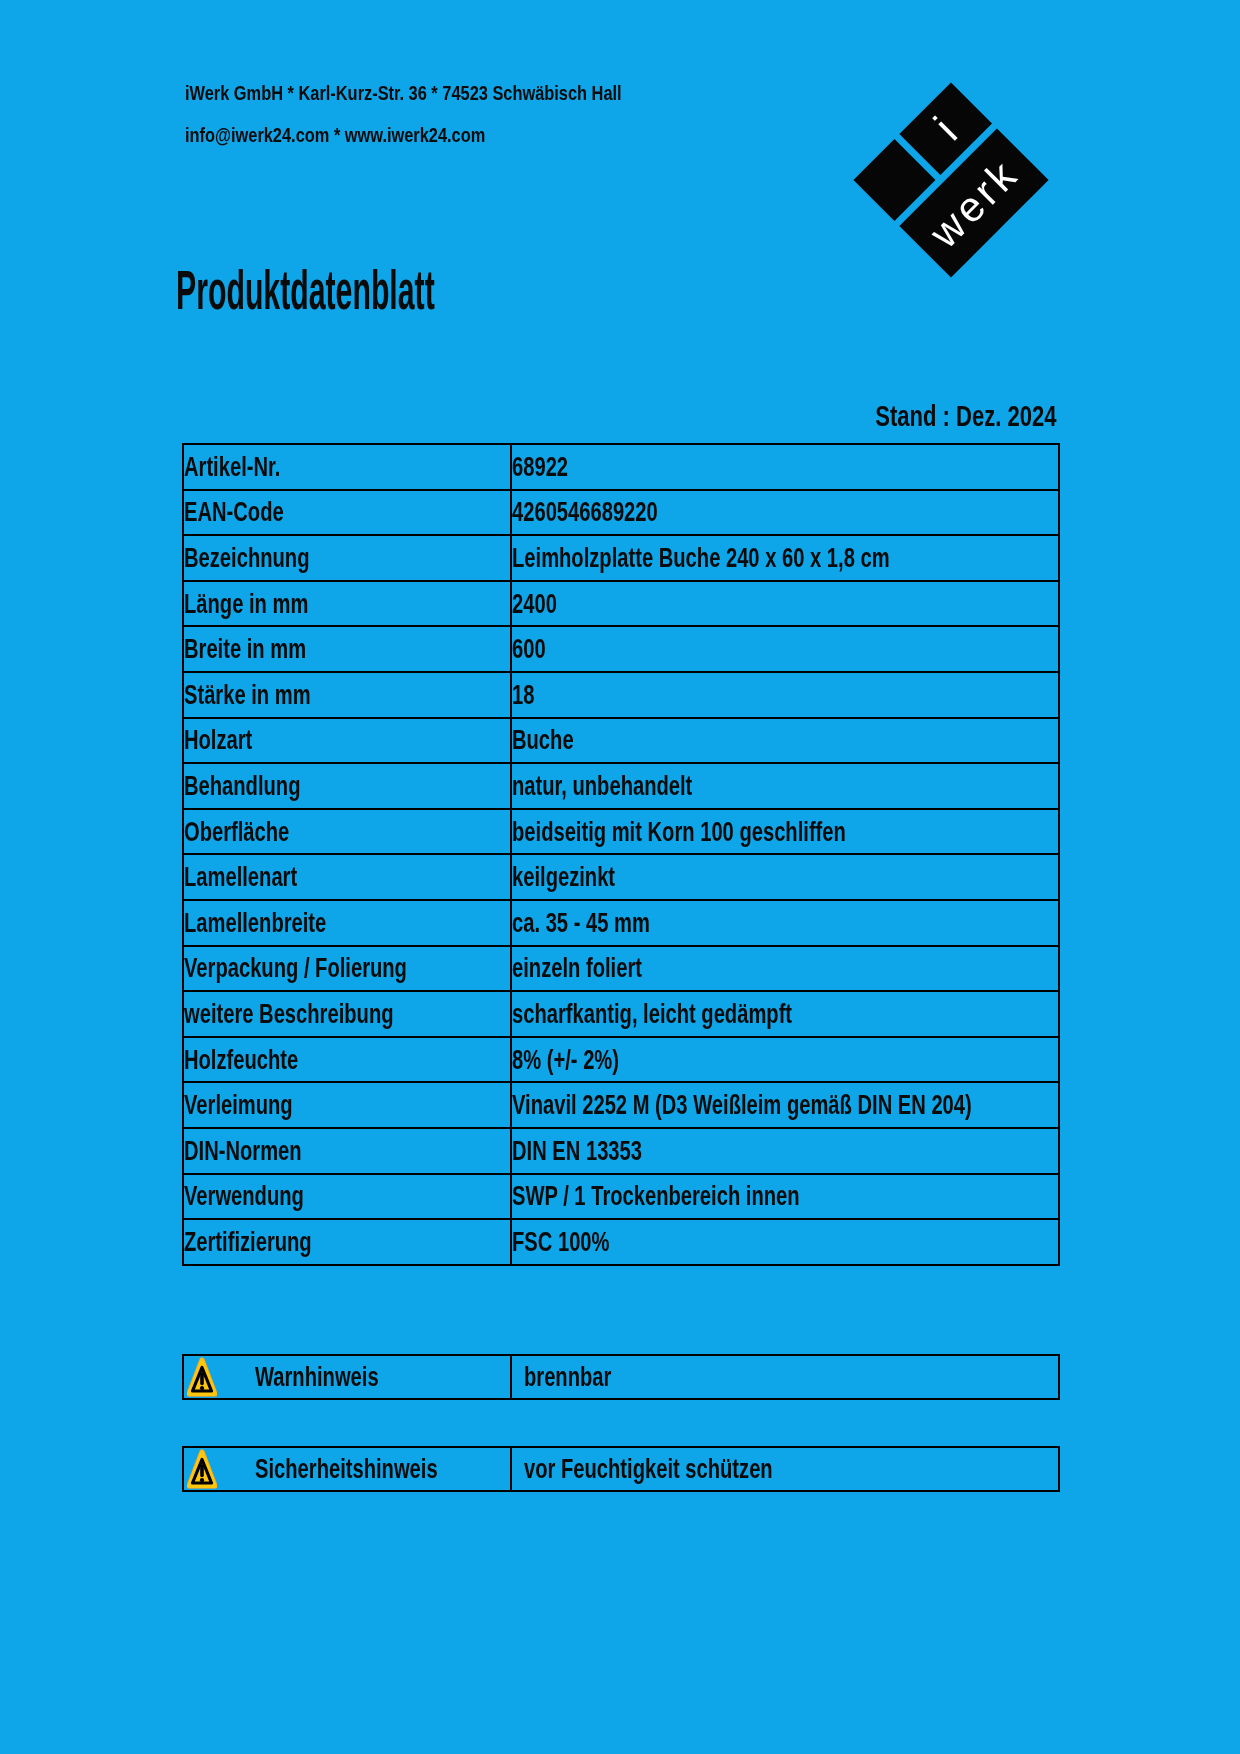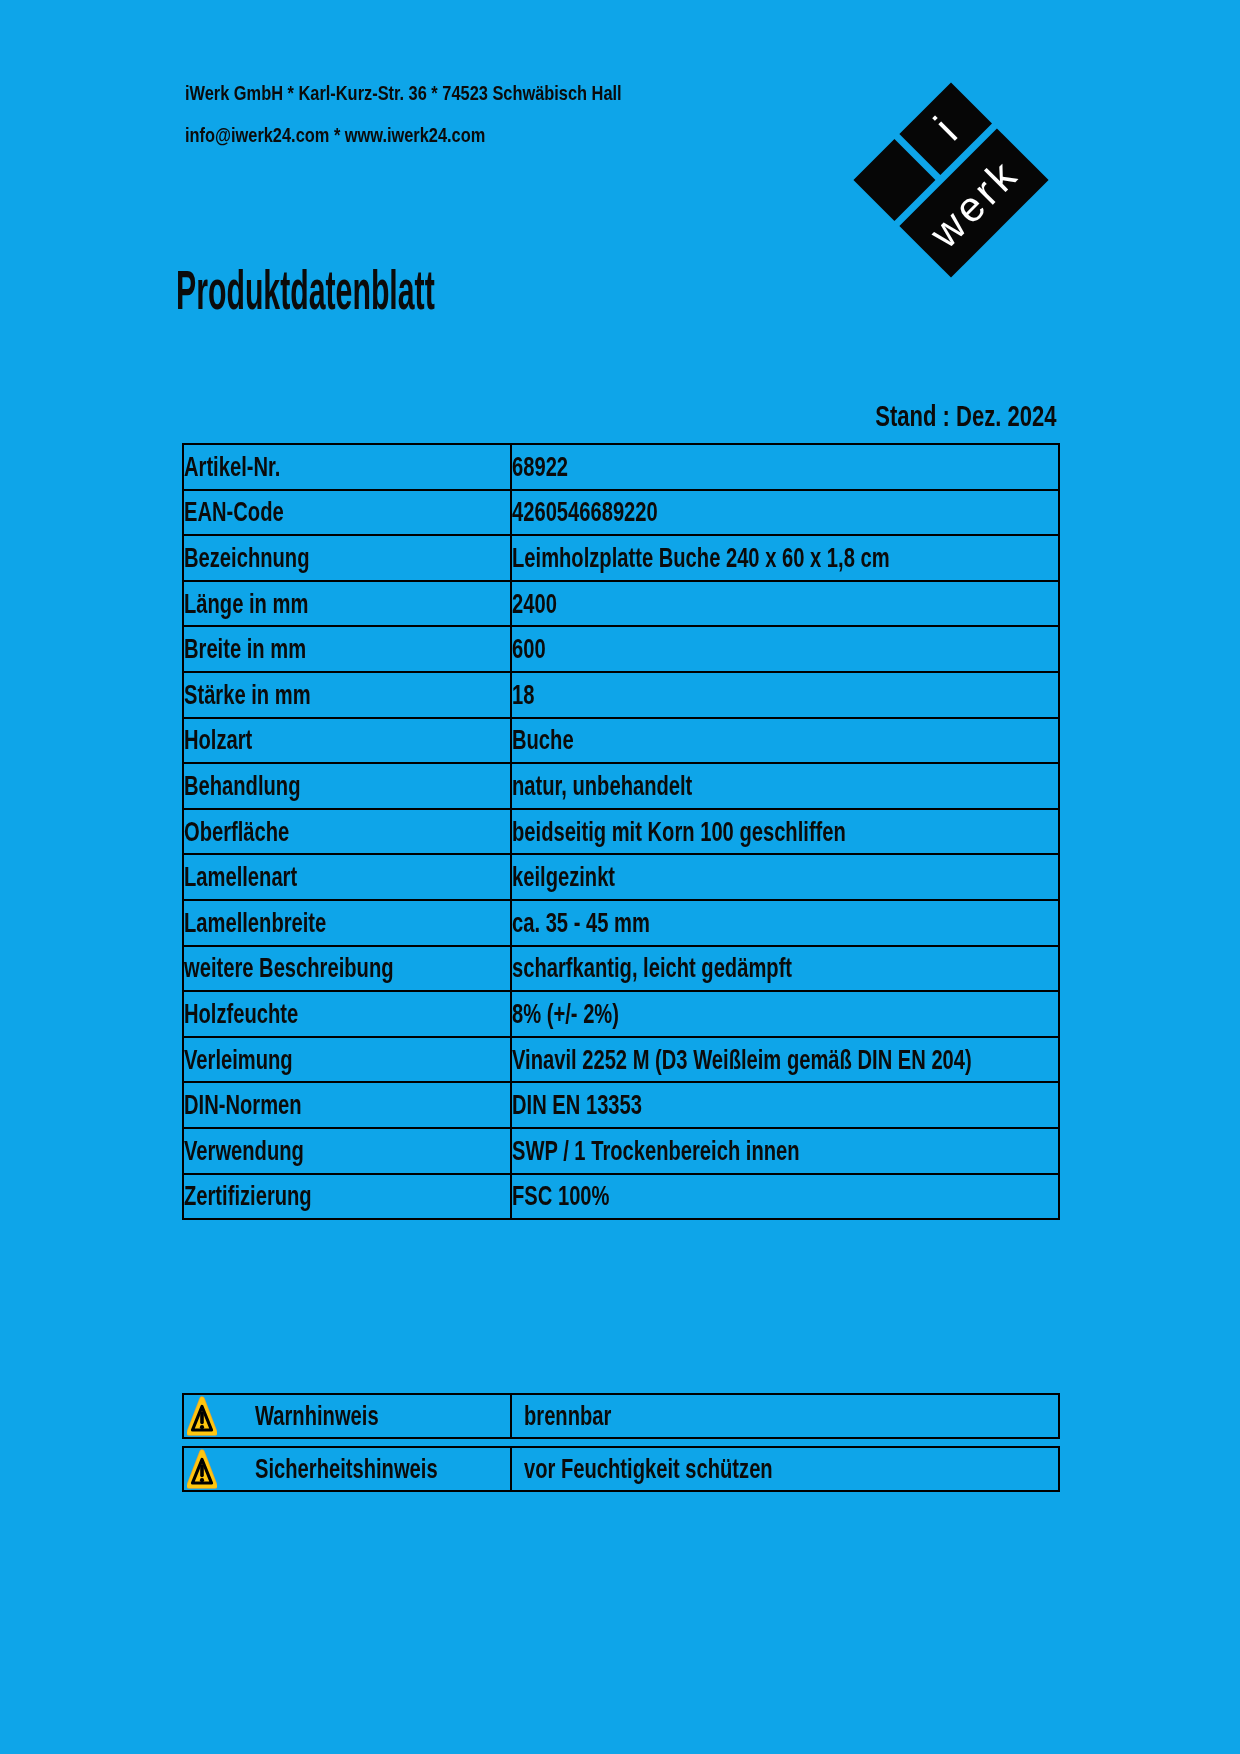--- a/index.html
+++ b/index.html
@@ -46,21 +46,21 @@
     font-size:28px; font-weight:bold; padding:0; overflow:visible;
   }
   td.lbl { width:326px; padding-left:16px;border-radius:11px; }
   td.val { padding-left:12px; }
 
   .notice {
     position:absolute; left:182px; width:878px; height:46px;
     border:2px solid #000; box-sizing:border-box; display:flex;
     font-size:28px; font-weight:bold;
   }
-  .notice-1 { top:1354px;margin-top:39px; }
+  .notice-1 { top:1354px; }
   .notice-2 { top:1446px; }
   .n-left  { width:328px; border-right:2px solid #000; box-sizing:border-box;
              display:flex; align-items:center; padding-left:3px; }
   .n-right { flex:1; display:flex; align-items:center; padding-left:12px; }
   .w-icon  { flex:0 0 auto; margin-right:38px; display:block; }
 </style>
 </head>
 <body>
 
 <div class="page">
@@ -128,20 +128,24 @@
         <td class="lbl"><span class="cond">Oberfläche</span></td>
         <td class="val"><span class="cond">beidseitig mit Korn 100 geschliffen</span></td>
       </tr>
       <tr>
         <td class="lbl"><span class="cond">Lamellenart</span></td>
         <td class="val"><span class="cond">keilgezinkt</span></td>
       </tr>
       <tr>
         <td class="lbl"><span class="cond">Lamellenbreite</span></td>
         <td class="val"><span class="cond">ca. 35 - 45 mm</span></td>
+      </tr>
+      <tr>
+        <td class="lbl"><span class="cond">Verpackung / Folierung</span></td>
+        <td class="val"><span class="cond">einzeln foliert</span></td>
       </tr>
       <tr>
         <td class="lbl"><span class="cond">weitere Beschreibung</span></td>
         <td class="val"><span class="cond">scharfkantig, leicht gedämpft</span></td>
       </tr>
       <tr>
         <td class="lbl"><span class="cond">Holzfeuchte</span></td>
         <td class="val"><span class="cond">8% (+/- 2%)</span></td>
       </tr>
       <tr>

